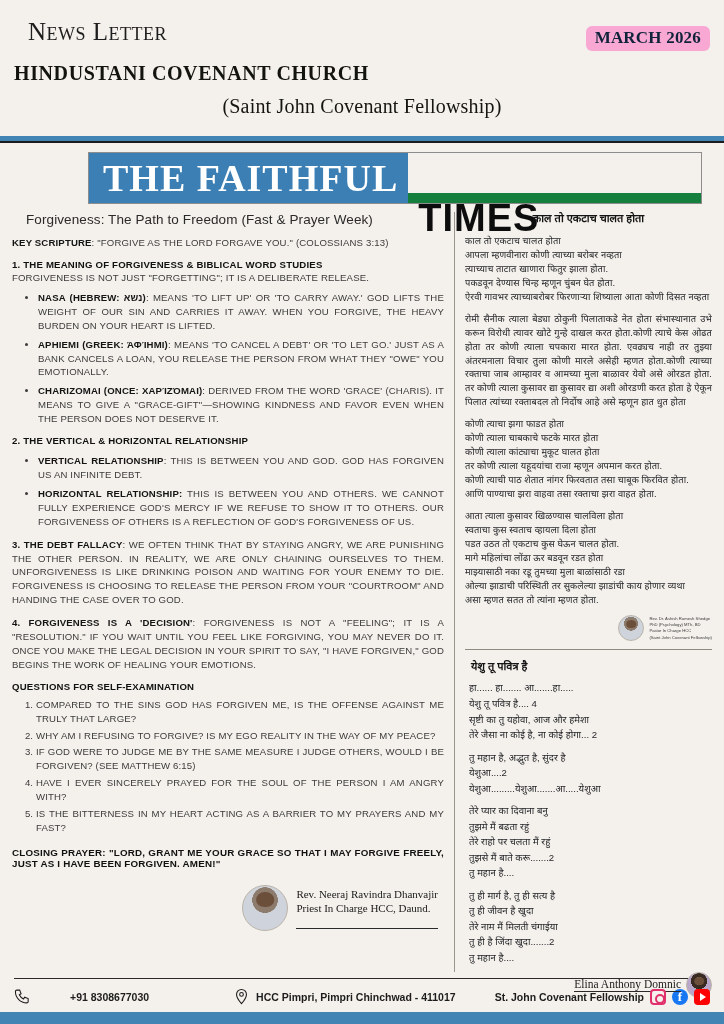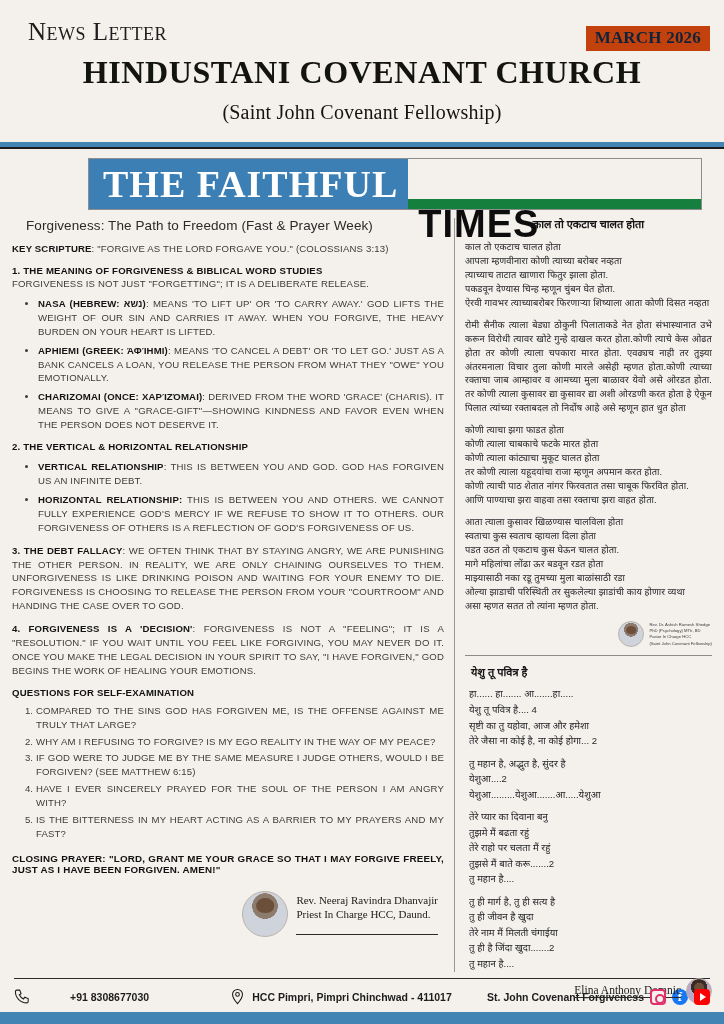--- a/index.html
+++ b/index.html
@@ -19,31 +19,31 @@
   
   .top-head { padding: 18px 14px 4px 14px; position: relative; }
   .newsletter-word {
     font-family: "Liberation Serif", serif;
     font-size: 25px; letter-spacing: .5px; color: #1d1d1d;
     font-variant: small-caps; font-weight: 400;
     display: inline-block; padding-left: 14px;
   }
   .issue-badge {
     position: absolute; right: 14px; top: 26px;
-    background: #c2410c; color: #10233a;
+    background: #f9a8d4; color: #10233a;
     font-family: "Liberation Serif", serif;
     font-weight: 700; font-size: 17px;
-    padding: 2px 9px 3px 9px; border-radius: 0;
+    padding: 2px 9px 3px 9px; border-radius: 6px;
     letter-spacing: .2px;
   }
   .church-name {
-    text-align: center;
-    font-family: "Liberation Serif", serif;
-    font-size: 32px; font-weight: 700; color: #14140f;
-    letter-spacing: .6px; margin-top: 8px;
+    text-align: left;
+    font-family: "Liberation Serif", serif;
+    font-size: 20px; font-weight: 700; color: #14140f;
+    letter-spacing: .6px; margin-top: 16px;
   }
   .fellowship {
     text-align: center;
     font-family: "Liberation Serif", serif;
     font-size: 20px; color: #15150f; margin-top: 10px;
     letter-spacing: .2px;
   }
   .rule-blue { height: 5px; background: #4285b4; margin-top: 14px; }
   .rule-dark { height: 2px; background: #1b1b1b; }
 
@@ -318,20 +318,20 @@
     <div class="f-item f-addr">
       <span>
         <svg class="ico" width="17" height="17" viewBox="0 0 24 24" fill="none" stroke="#1c1c1c" stroke-width="1.5">
           <path d="M12 2a7 7 0 0 0-7 7c0 5 7 13 7 13s7-8 7-13a7 7 0 0 0-7-7z"></path>
           <circle cx="12" cy="9" r="2.6"></circle>
         </svg>
       </span>
       <span>HCC Pimpri, Pimpri Chinchwad - 411017</span>
     </div>
     <div class="f-item f-soc">
-      <span>St. John Covenant Forgiveness</span>
+      <span>St. John Covenant Fellowship</span>
       <span class="soc soc-ig"></span>
       <span class="soc soc-fb">f</span>
       <span class="soc soc-yt"></span>
     </div>
   </div>
   <div class="bottom-blue"></div>
 </div>
 
 </body></html>

